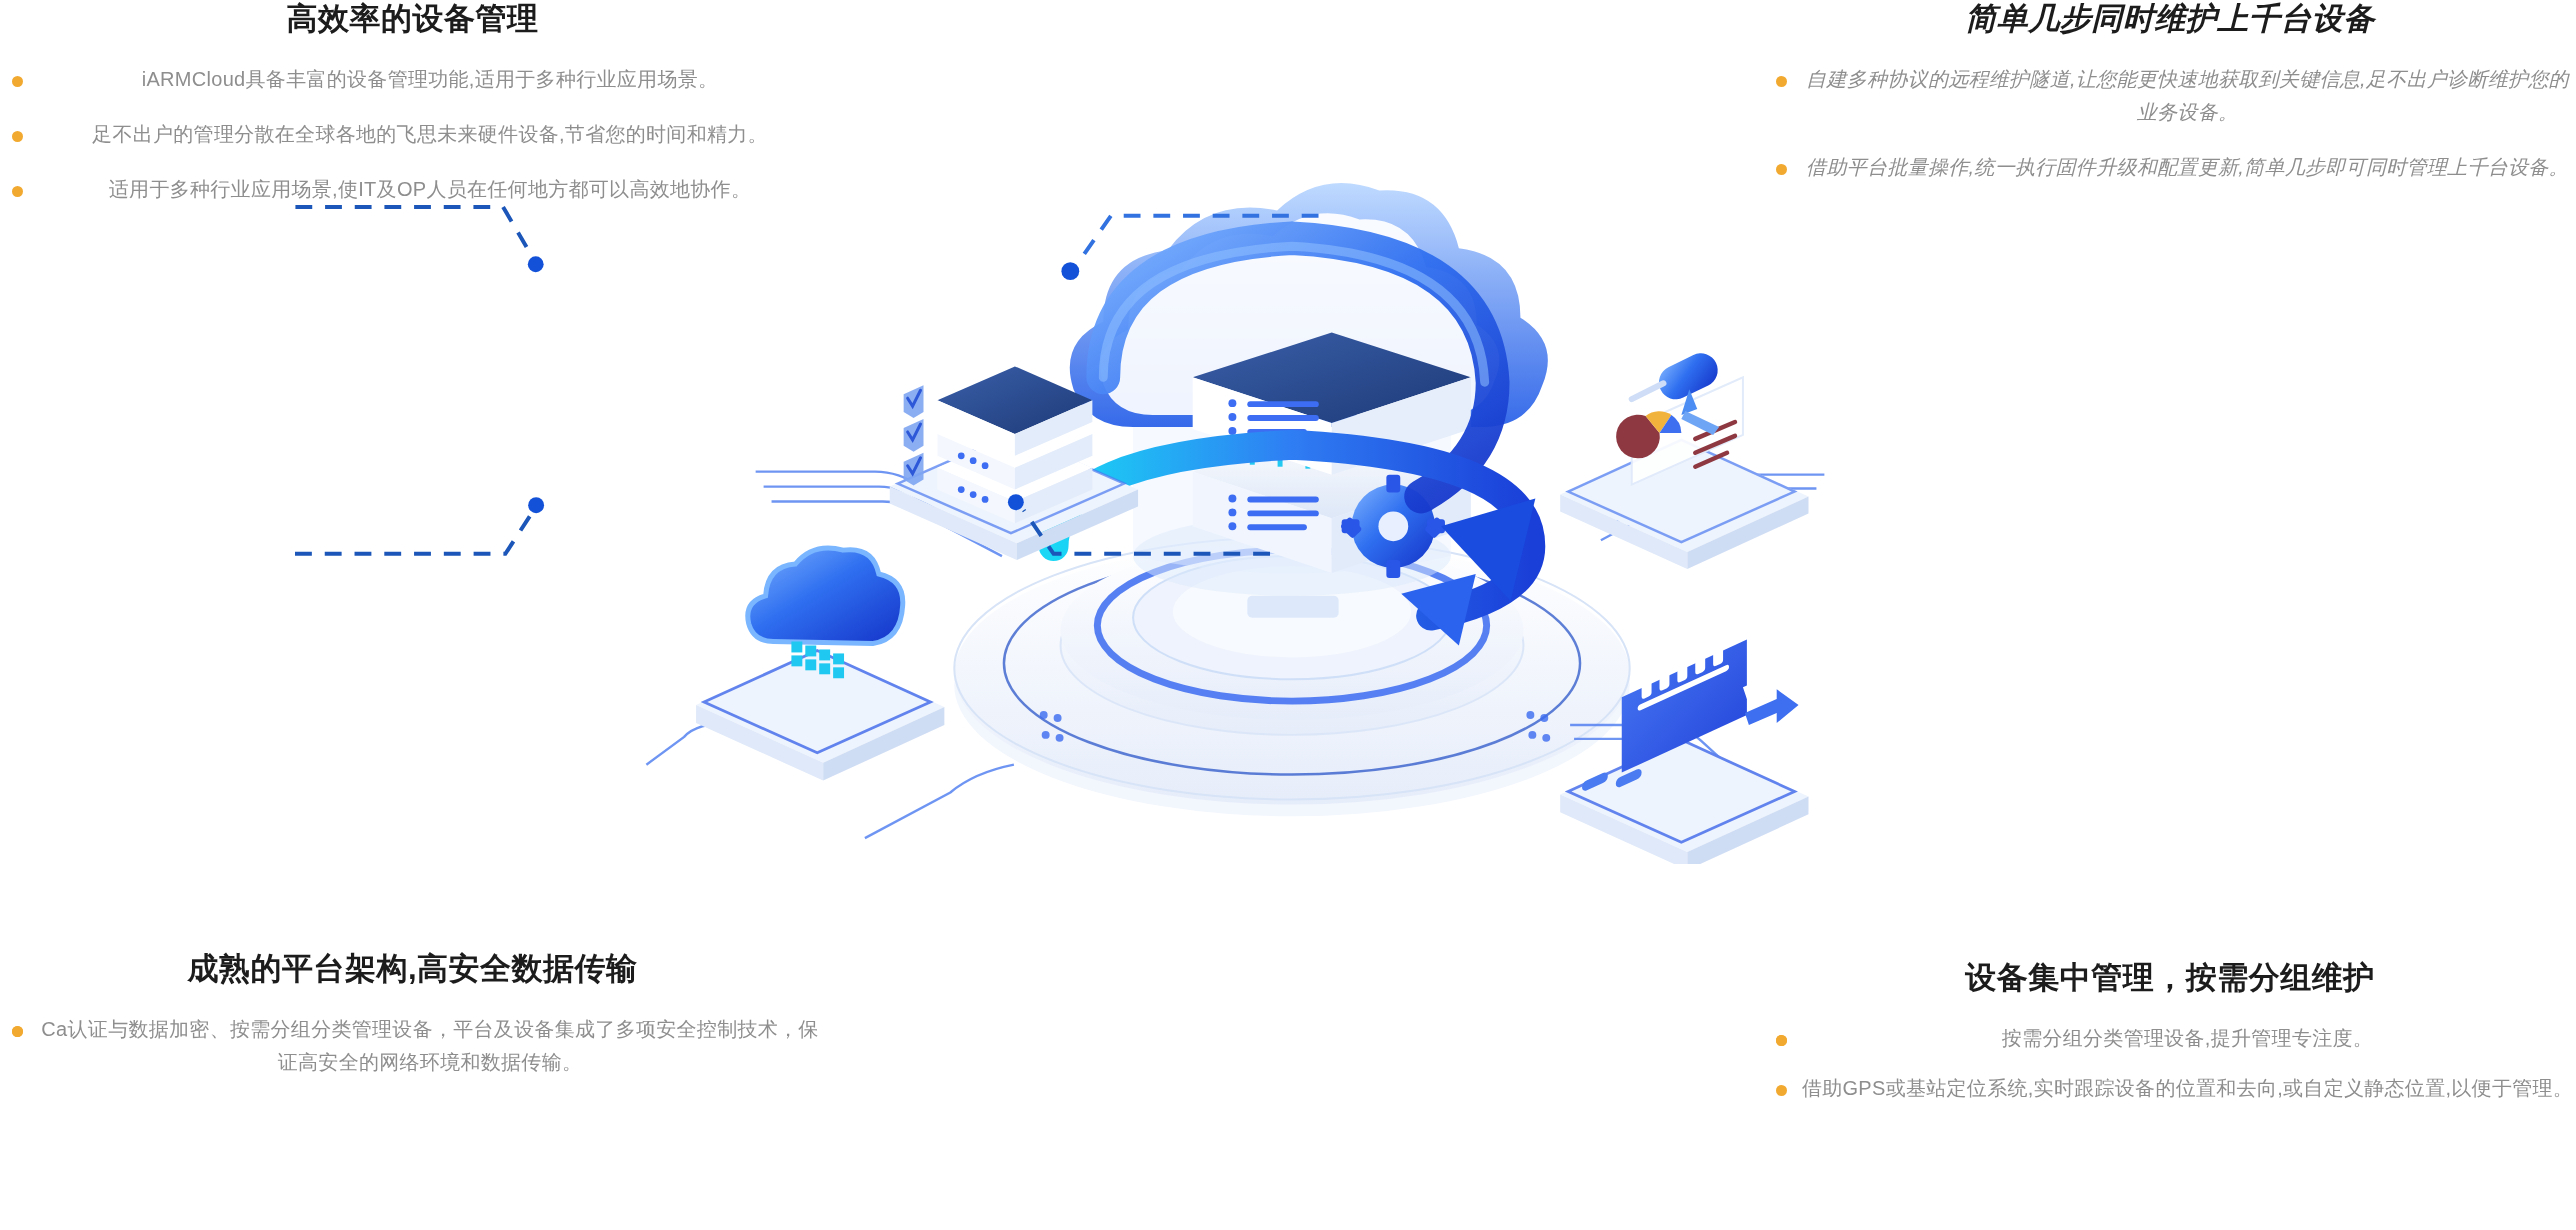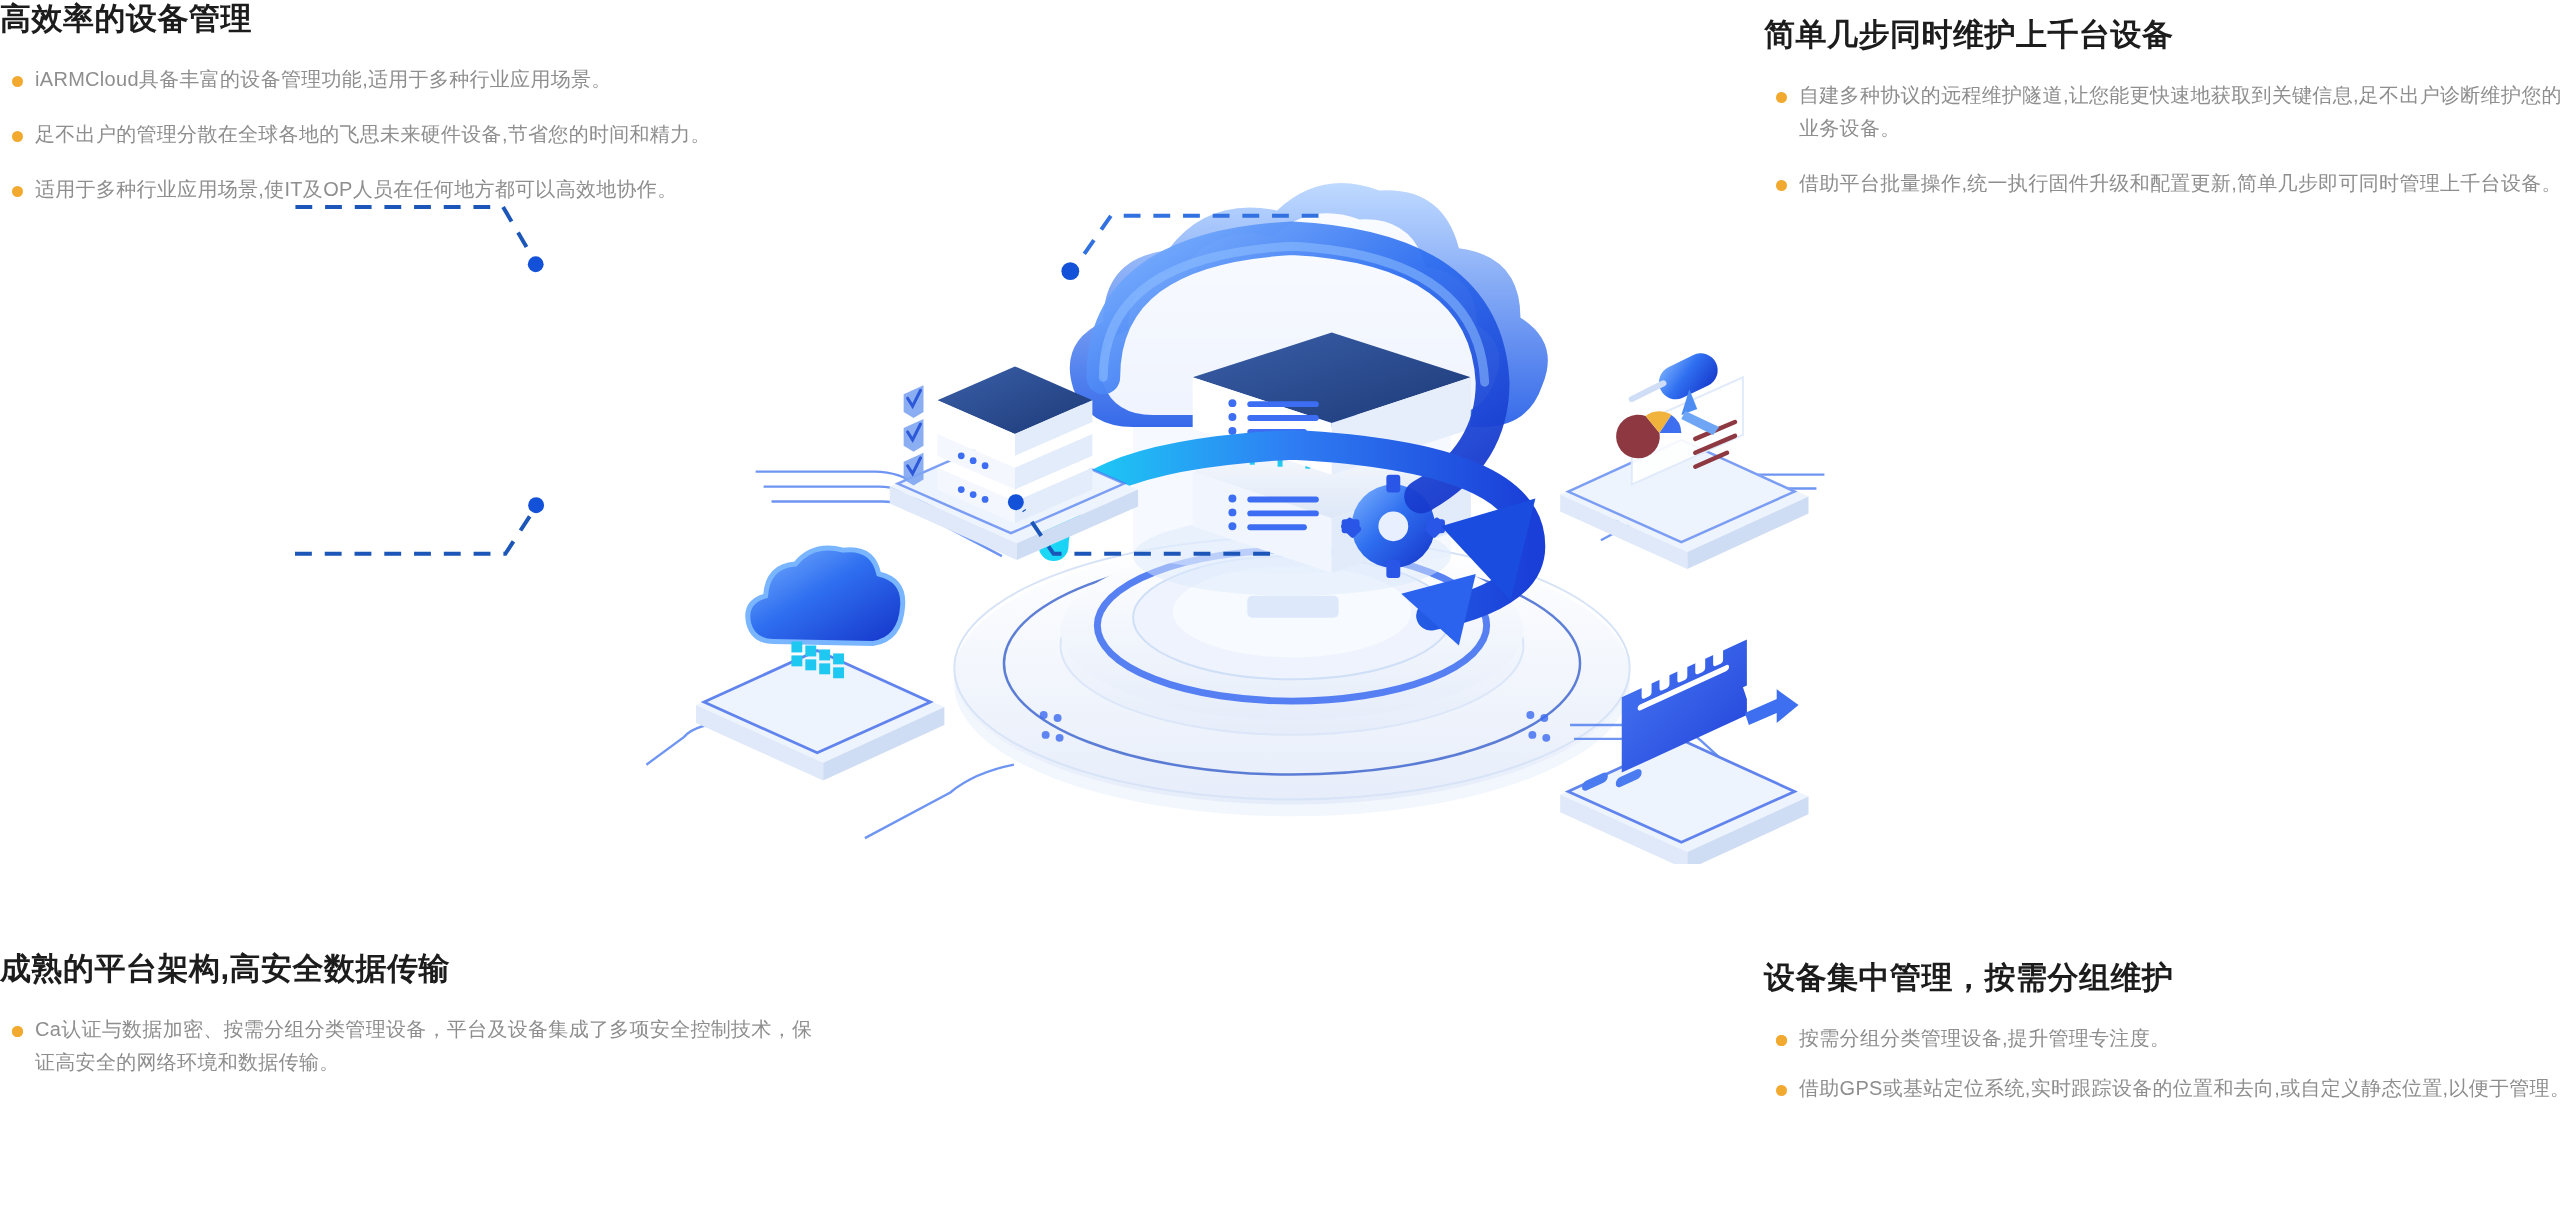--- a/index.html
+++ b/index.html
@@ -2,21 +2,21 @@
 <html><head>
 <meta charset="utf-8">
 <style>
   * { margin:0; padding:0; box-sizing:border-box; }
   html, body {
     width:2576px; height:1230px;
     background:#ffffff;
     font-family:"Liberation Sans","DejaVu Sans",sans-serif;
     overflow:hidden;
   }
-  .page { position:relative; width:2576px; height:1230px; background:#fff; }
+  .page { position:relative; width:2576px; height:1230px; background:#fff;text-align:center; }
 
   
   .block { position:absolute; }
   .block h2 {
     font-size:31px;
     font-weight:700;
     color:#1c1c1c;
     letter-spacing:0.5px;
     line-height:1.2;
     white-space:nowrap;
@@ -35,21 +35,21 @@
   .dot {
     position:absolute;
     left:12px; top:13px;
     width:11px; height:11px;
     border-radius:50%;
     background:#f2a92f;
   }
 
   
   #blk-tl { left:0px;    top:0px;   width:825px; }
-  #blk-tr { left:1764px; top:16px;   width:812px; }
+  #blk-tr { left:1764px; top:0px;   width:812px;font-style:italic; }
   #blk-bl { left:0px;    top:950px; width:825px; }
   #blk-br { left:1764px; top:959px; width:812px; }
 
   #blk-tl h2, #blk-bl h2 { margin-left:0px; }
   #blk-tl .bullets, #blk-bl .bullets { margin-left:0px; }
 
   
   #blk-br .bullets li { margin-bottom:17px; }
 
   

